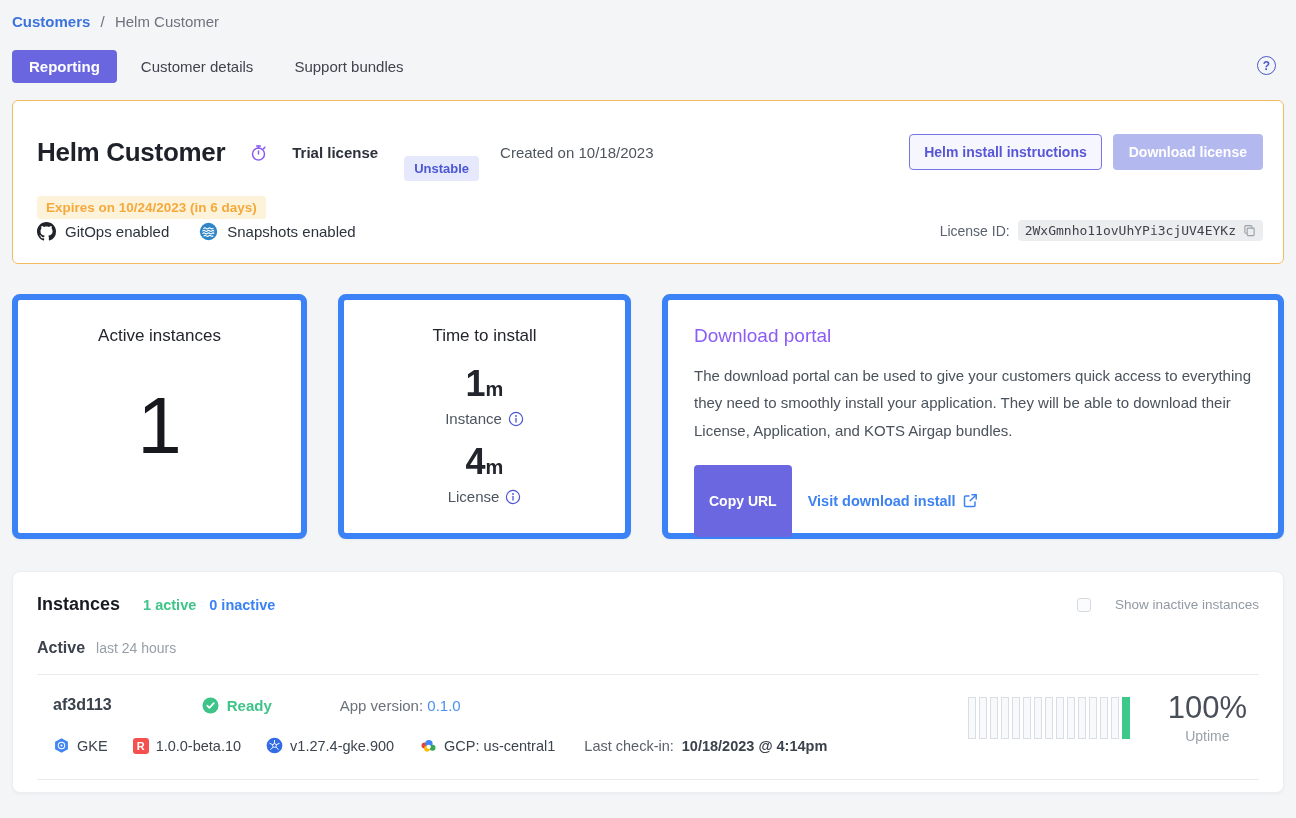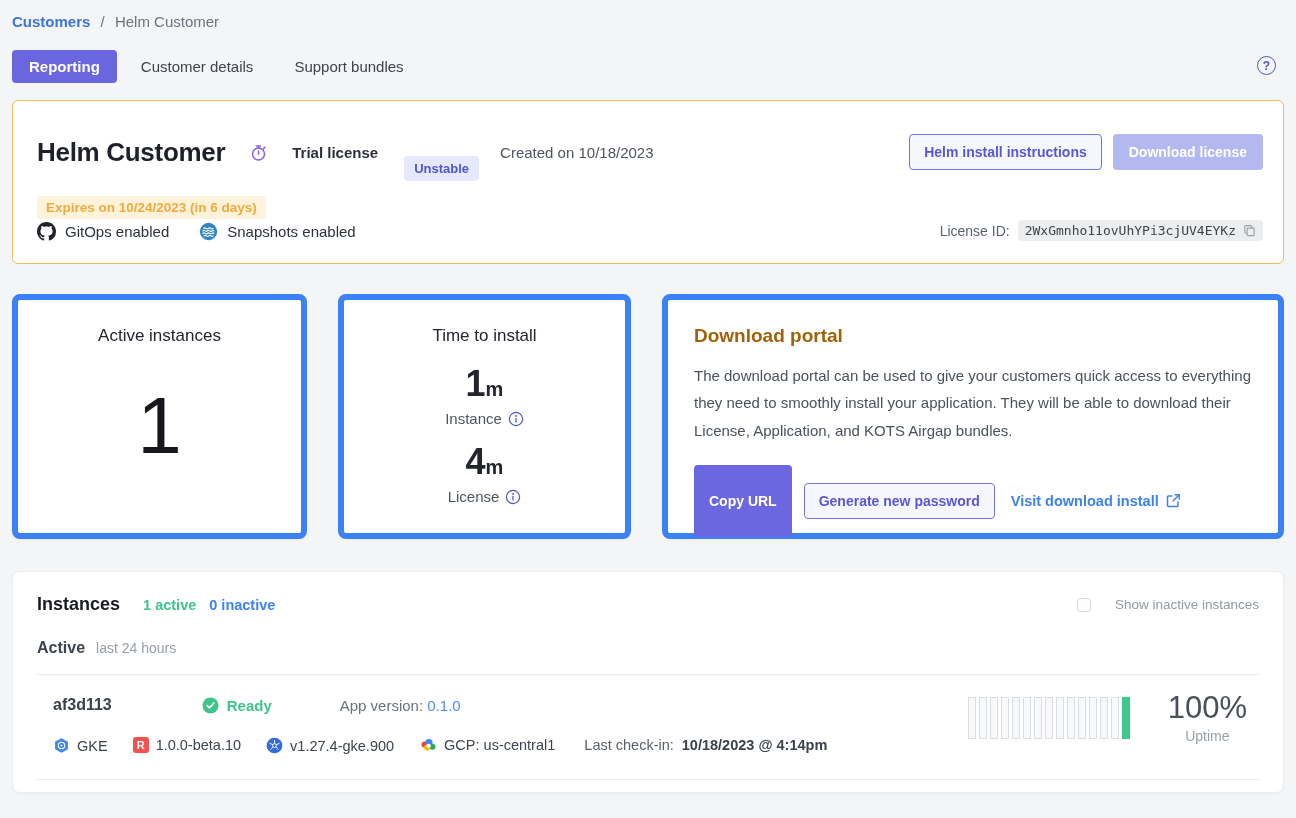--- a/index.html
+++ b/index.html
@@ -57,21 +57,21 @@
   .card-center { display:flex; flex-direction:column; align-items:center; padding-top:26px; }
   .stat-card.c1 { width:295px; }
   .stat-card.c2 { width:293px; }
   .stat-card.c3 { flex:1; padding:25px 26px; }
   .stat-title { font-size:17px; color:#23252d; }
   .big-number { margin-top:40px; font-size:80px; line-height:1; color:#17181d; }
   .tti-value { margin-top:20px; line-height:1; color:#23252d; }
   .tti-value .num { font-size:36px; font-weight:700; }
   .tti-value .unit { font-size:20px; font-weight:700; }
   .tti-label { margin-top:8px; display:flex; align-items:center; gap:6px; font-size:15px; color:#4c5560; }
-  .dp-title { font-size:19px; font-weight:700; color:#a16207; }
+  .dp-title { font-size:19px; font-weight:400; color:#8b5cf6; }
   .dp-desc { margin-top:15px; font-size:15px; color:#4a525c; line-height:1.82; max-width:585px; }
   .dp-actions { margin-top:21px; display:flex; align-items:center; gap:12px; }
   .btn-primary { border:none; background:#6a67e1; color:#fff; padding:28px 15px; }
   .link-blue { display:flex; align-items:center; gap:7px; color:#3d82f0; font-size:14.5px; font-weight:700; cursor:pointer; margin-left:4px; }
 
   
   .instances-card { margin-top:32px; background:#fff; border:1px solid #eceef1; border-radius:8px; box-shadow:0 1px 3px rgba(40,50,60,.05); padding:22px 24px 12px; }
   .inst-header { display:flex; align-items:center; }
   .inst-title { font-size:18px; font-weight:700; color:#191b22; }
   .active-count { margin-left:23px; color:#3ec488; font-weight:600; font-size:14.5px; }
@@ -81,21 +81,21 @@
   .show-inactive span { font-size:13.5px; color:#9199a3; }
   .group-row { margin-top:24px; display:flex; align-items:baseline; }
   .group-label { font-size:16px; font-weight:600; color:#3c434d; }
   .group-range { margin-left:11px; font-size:14px; color:#979ea7; }
   .inst-row { position:relative; margin-top:17px; border-top:1px solid #e9ebee; border-bottom:1px solid #e9ebee; padding:21px 8px 25px 16px; }
   .row-line1 { display:flex; align-items:center; }
   .inst-id { font-size:16px; font-weight:700; color:#39414b; }
   .ready { margin-left:90px; display:flex; align-items:center; gap:8px; color:#3ec488; font-size:15px; font-weight:600; }
   .app-version { margin-left:68px; font-size:15px; color:#6a727c; }
   .app-version a { color:#4b8ff2; text-decoration:none; cursor:pointer; }
-  .row-line2 { margin-top:23px; display:flex; align-items:flex-start; font-size:14.5px; color:#3c444e; }
+  .row-line2 { margin-top:23px; display:flex; align-items:flex-end; font-size:14.5px; color:#3c444e; }
   .chip { display:flex; align-items:center; gap:7px; margin-right:25px; }
   .checkin-label { color:#59616b; margin-right:8px; margin-left:4px; }
   .checkin-value { font-weight:700; color:#3a424c; }
   .uptime-block { position:absolute; top:16px; right:12px; display:flex; align-items:center; gap:38px; }
   .uptime-bars { display:flex; gap:3px; align-items:flex-end; }
   .ubar { width:8px; height:42px; border:1px solid #dadde1; background:#f8f9fa; }
   .ubar.green { background:#3ec98c; border-color:#3ec98c; }
   .uptime-text { text-align:center; }
   .uptime-pct { font-size:31px; color:#494f58; line-height:1.1; }
   .uptime-lbl { font-size:14px; color:#99a0a8; margin-top:3px; }
@@ -221,21 +221,20 @@
             </svg>
         </span>
       </div>
     </div>
 
     <div class="stat-card c3">
       <div class="dp-title">Download portal</div>
       <p class="dp-desc">The download portal can be used to give your customers quick access to everything they need to smoothly install your application. They will be able to download their License, Application, and KOTS Airgap bundles.</p>
       <div class="dp-actions">
         <button class="btn btn-primary">Copy URL</button>
-        <button class="btn btn-outline">Generate new password</button>
         <span class="link-blue">
           <span>Visit download install</span>
           <span class="icon">
             <svg width="15" height="15" viewBox="0 0 15 15">
                 <g fill="none" stroke="#3d82f0" stroke-width="1.5" stroke-linecap="round" stroke-linejoin="round">
                   <path d="M12 9 v3.5 a1 1 0 0 1 -1 1 H2.5 a1 1 0 0 1 -1 -1 V4 a1 1 0 0 1 1 -1 H6"></path>
                   <path d="M9 1.8 h4.2 V6"></path>
                   <path d="M13 2 L7.2 7.8"></path>
                 </g>
               </svg>

